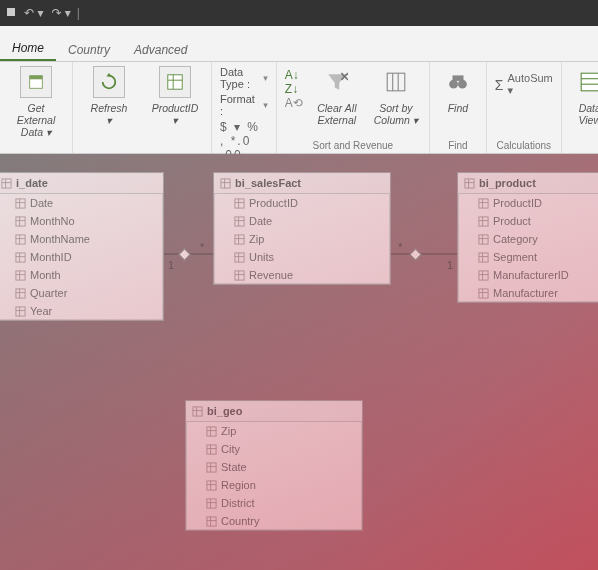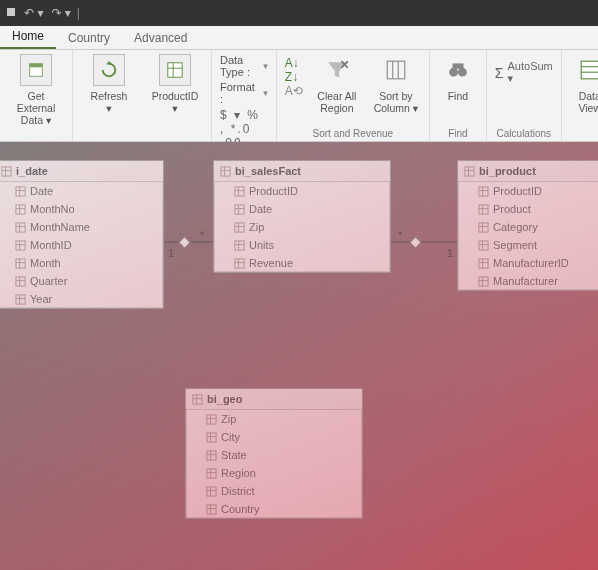--- a/index.html
+++ b/index.html
@@ -21,22 +21,23 @@
     padding-left: 6px;
     font-size: 12px;
   }
   .qat { display: flex; gap: 8px; align-items: center; color: #bbb; fill: #bbb; }
   .titlebar .sep { margin: 0 6px; color: #888; }
   .title-text { color: #eee; }
   .tabs {
     background: #f3f3f3;
     border-bottom: 1px solid #ccc;
     display: flex;
-    height: 24px;
+    height: 36px;
     align-items: flex-end;
+    font-style: italic;
   }
   .tab {
     padding: 4px 12px;
     color: #666;
     cursor: default;
   }
   .tab.active {
     color: #222;
     border-bottom: 2px solid #4e7d3a;
   }
@@ -59,20 +60,21 @@
     display: flex;
     flex-direction: column;
     align-items: center;
     justify-content: flex-start;
     width: 56px;
     text-align: center;
     color: #555;
     cursor: default;
     font-size: 10.5px;
     line-height: 1.15;
+    font-style: italic;
   }
   .bigbtn .icon-box {
     width: 32px; height: 32px; border: 1px solid #bbb; margin-bottom: 4px;
     display: flex; align-items: center; justify-content: center;
     background: #eee; color: #5b8a3c; position: relative;
   }
   .stackcol { display: flex; flex-direction: column; gap: 3px; font-size: 11px; color: #555; }
   .stackcol .row { display: flex; align-items: center; gap: 4px; }
   .dd { font-size: 9px; color: #888; }
   .fmt-symbols { font-size: 12px; color: #666; letter-spacing: 2px; }
@@ -226,21 +228,21 @@
       </div>
       <div class="bigbtn" style="width:48px">
         <div class="icon-box" style="border:none;background:none">
           <svg width="22" height="22" viewBox="0 0 20 20">
               <path d="M2 3 H18 L12 11 V17 L8 15 V11 Z" fill="#bbb"></path>
               <line x1="14" y1="2" x2="20" y2="8" stroke="#777" stroke-width="1.5"></line>
               <line x1="20" y1="2" x2="14" y2="8" stroke="#777" stroke-width="1.5"></line>
             </svg>
         </div>
         <span style="white-space:pre-line">Clear All
-Region</span>
+External</span>
       </div>
       <div class="bigbtn" style="width:50px">
         <div class="icon-box" style="border:none;background:none">
           <svg width="22" height="22" viewBox="0 0 20 20">
               <rect x="2" y="2" width="16" height="16" fill="none" stroke="#888"></rect>
               <line x1="7" y1="2" x2="7" y2="18" stroke="#888"></line>
               <line x1="12" y1="2" x2="12" y2="18" stroke="#888"></line>
             </svg>
         </div>
         <span style="white-space:pre-line">Sort by

